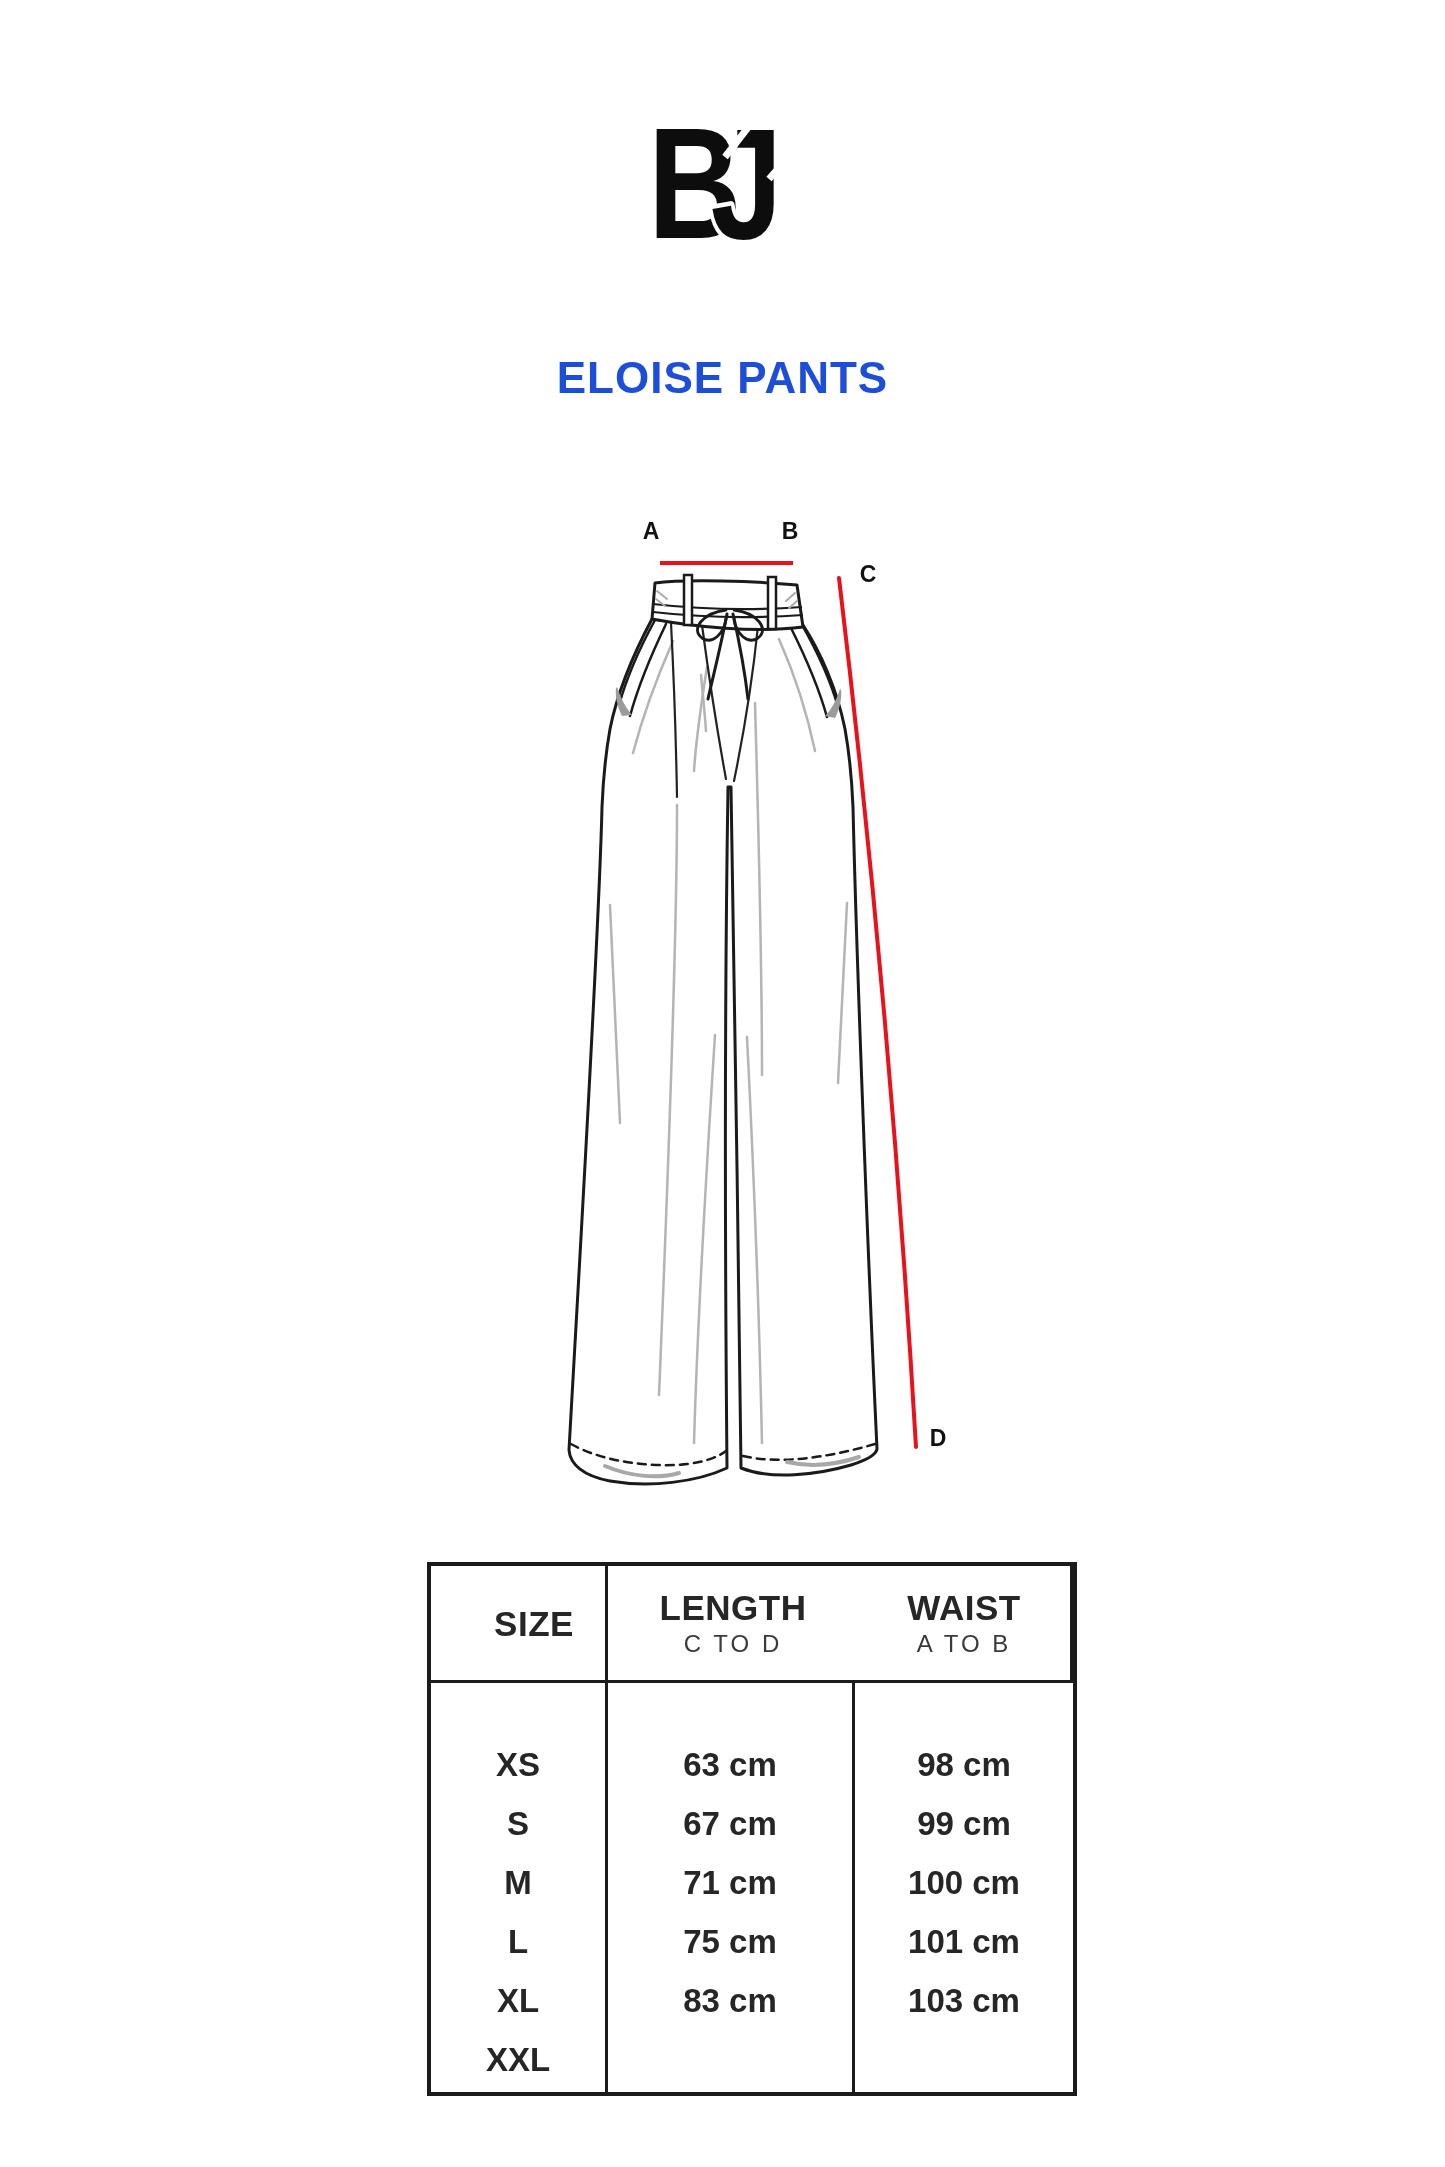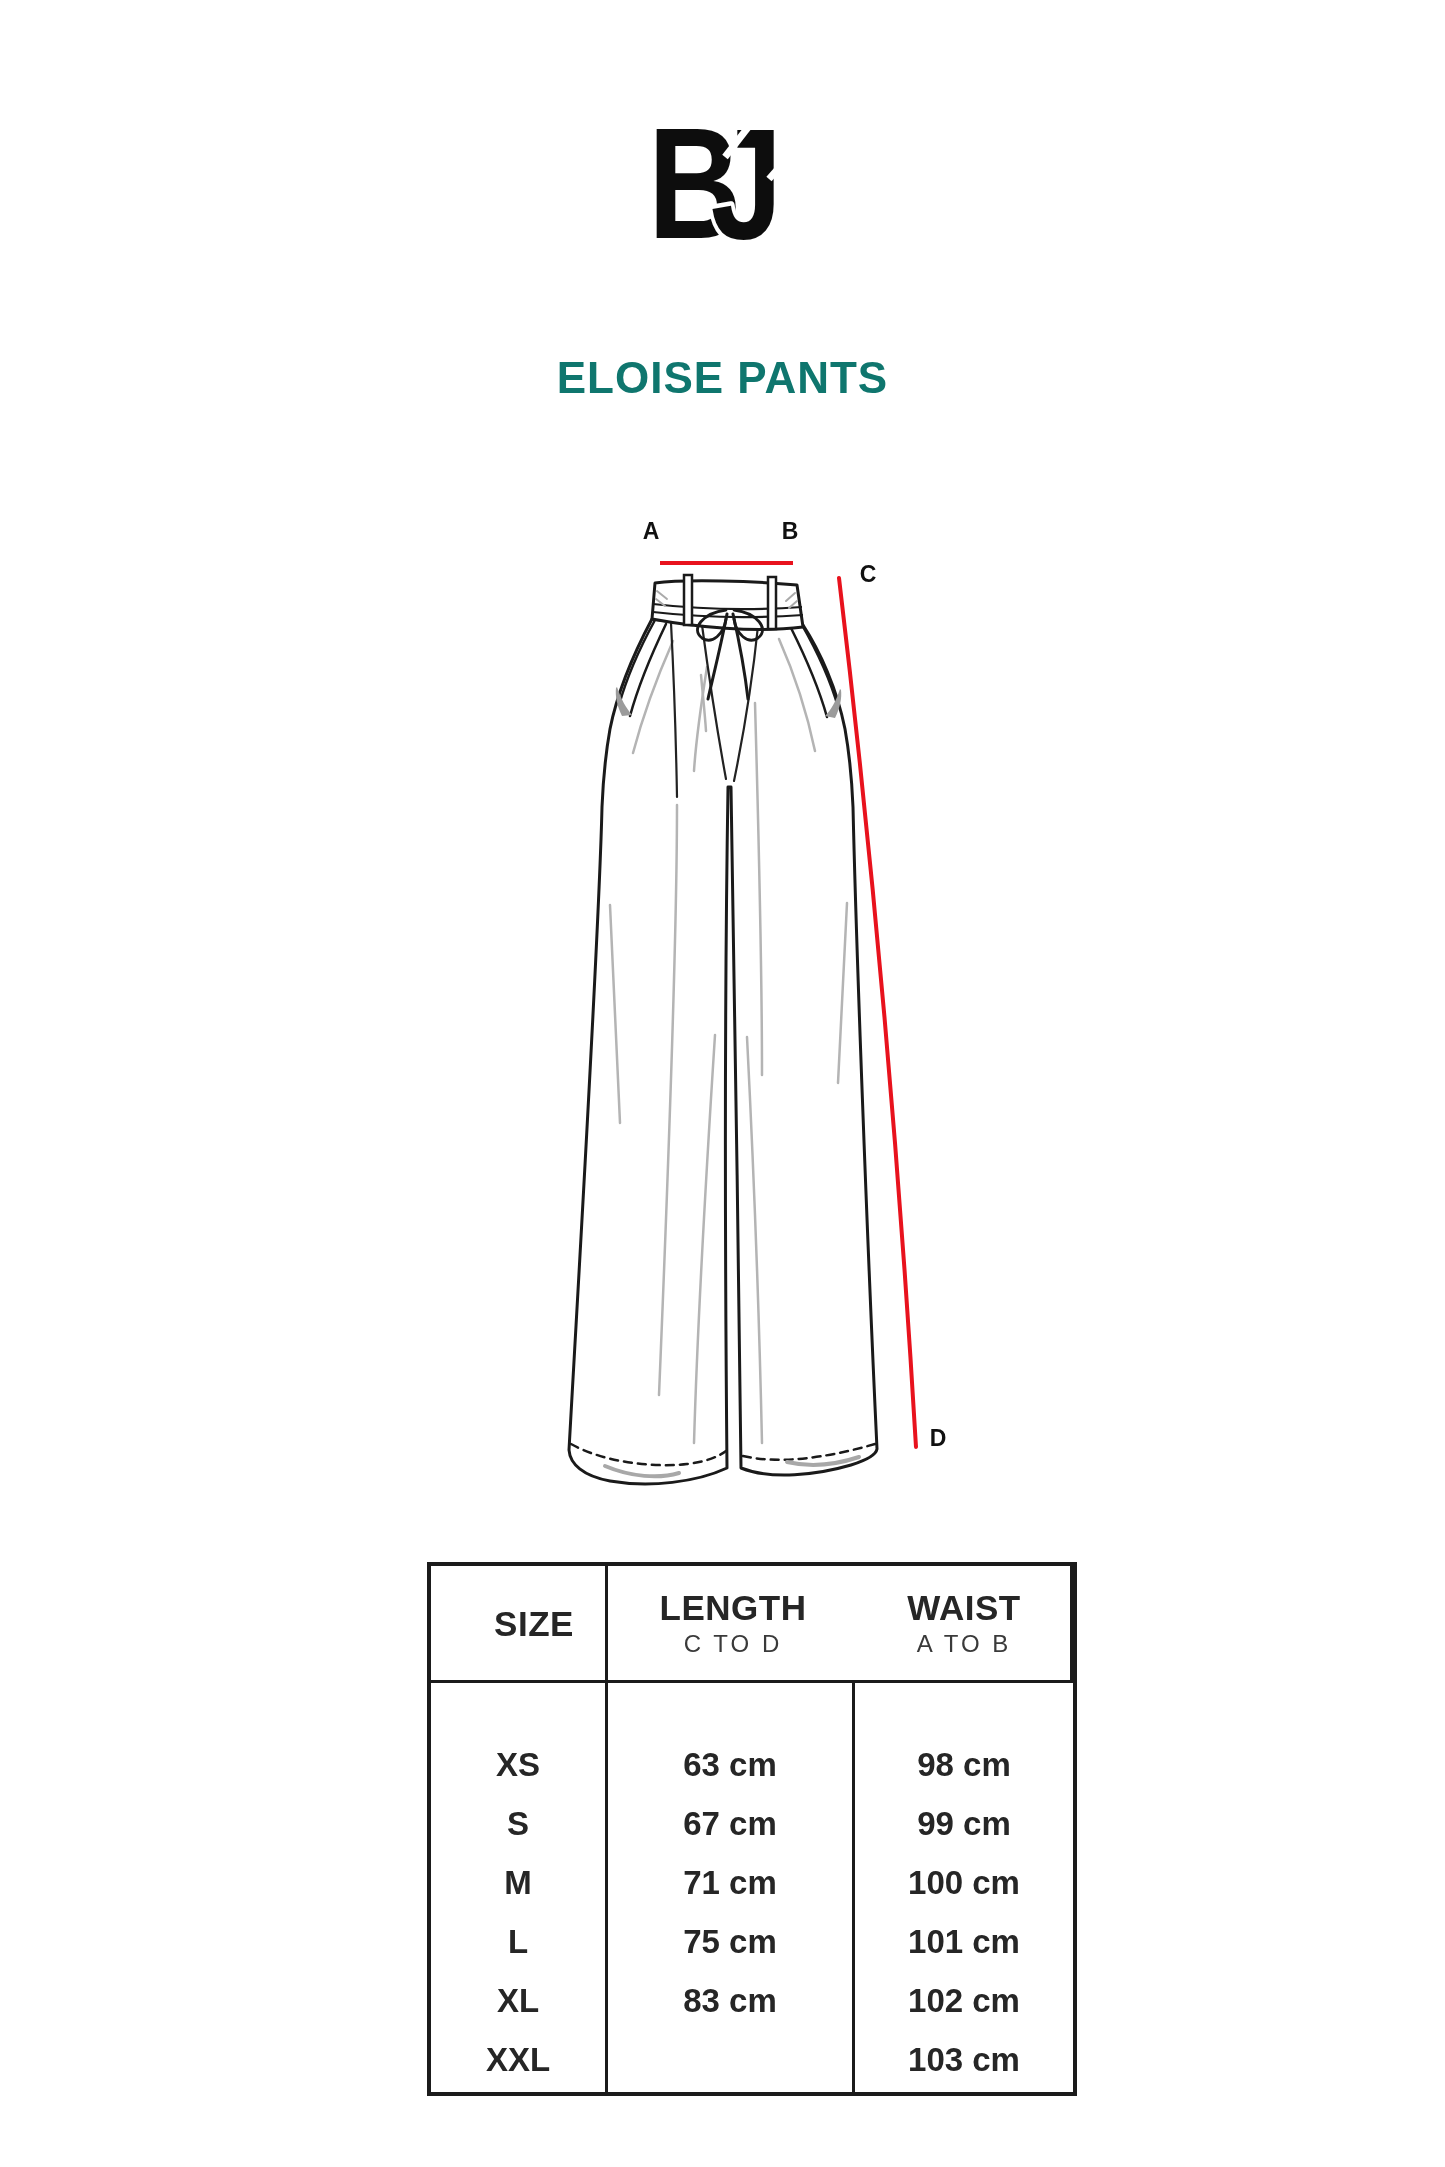--- a/index.html
+++ b/index.html
@@ -21,21 +21,21 @@
 
   
   .title{
     position:absolute;
     left:0; top:356px;
     width:100%;
     text-align:center;
     font-size:44px;
     font-weight:800;
     letter-spacing:1px;
-    color:#0f766e;
+    color:#1d4ed8;
     line-height:1;
   }
 
   
   .diagram{
     position:absolute;
     left:555px; top:515px;
     width:420px; height:990px;
   }
   .diagram svg{display:block;width:100%;height:100%;}
@@ -249,19 +249,18 @@
         <div class="tcell">67 cm</div>
         <div class="tcell">71 cm</div>
         <div class="tcell">75 cm</div>
         <div class="tcell">83 cm</div>
       </div>
       <div class="tcol c3">
         <div class="tcell">98 cm</div>
         <div class="tcell">99 cm</div>
         <div class="tcell">100 cm</div>
         <div class="tcell">101 cm</div>
-        <div class="tcell">102 cm</div>
         <div class="tcell">103 cm</div>
       </div>
     </div>
   </div>
 
 </div>
 
 </body></html>

